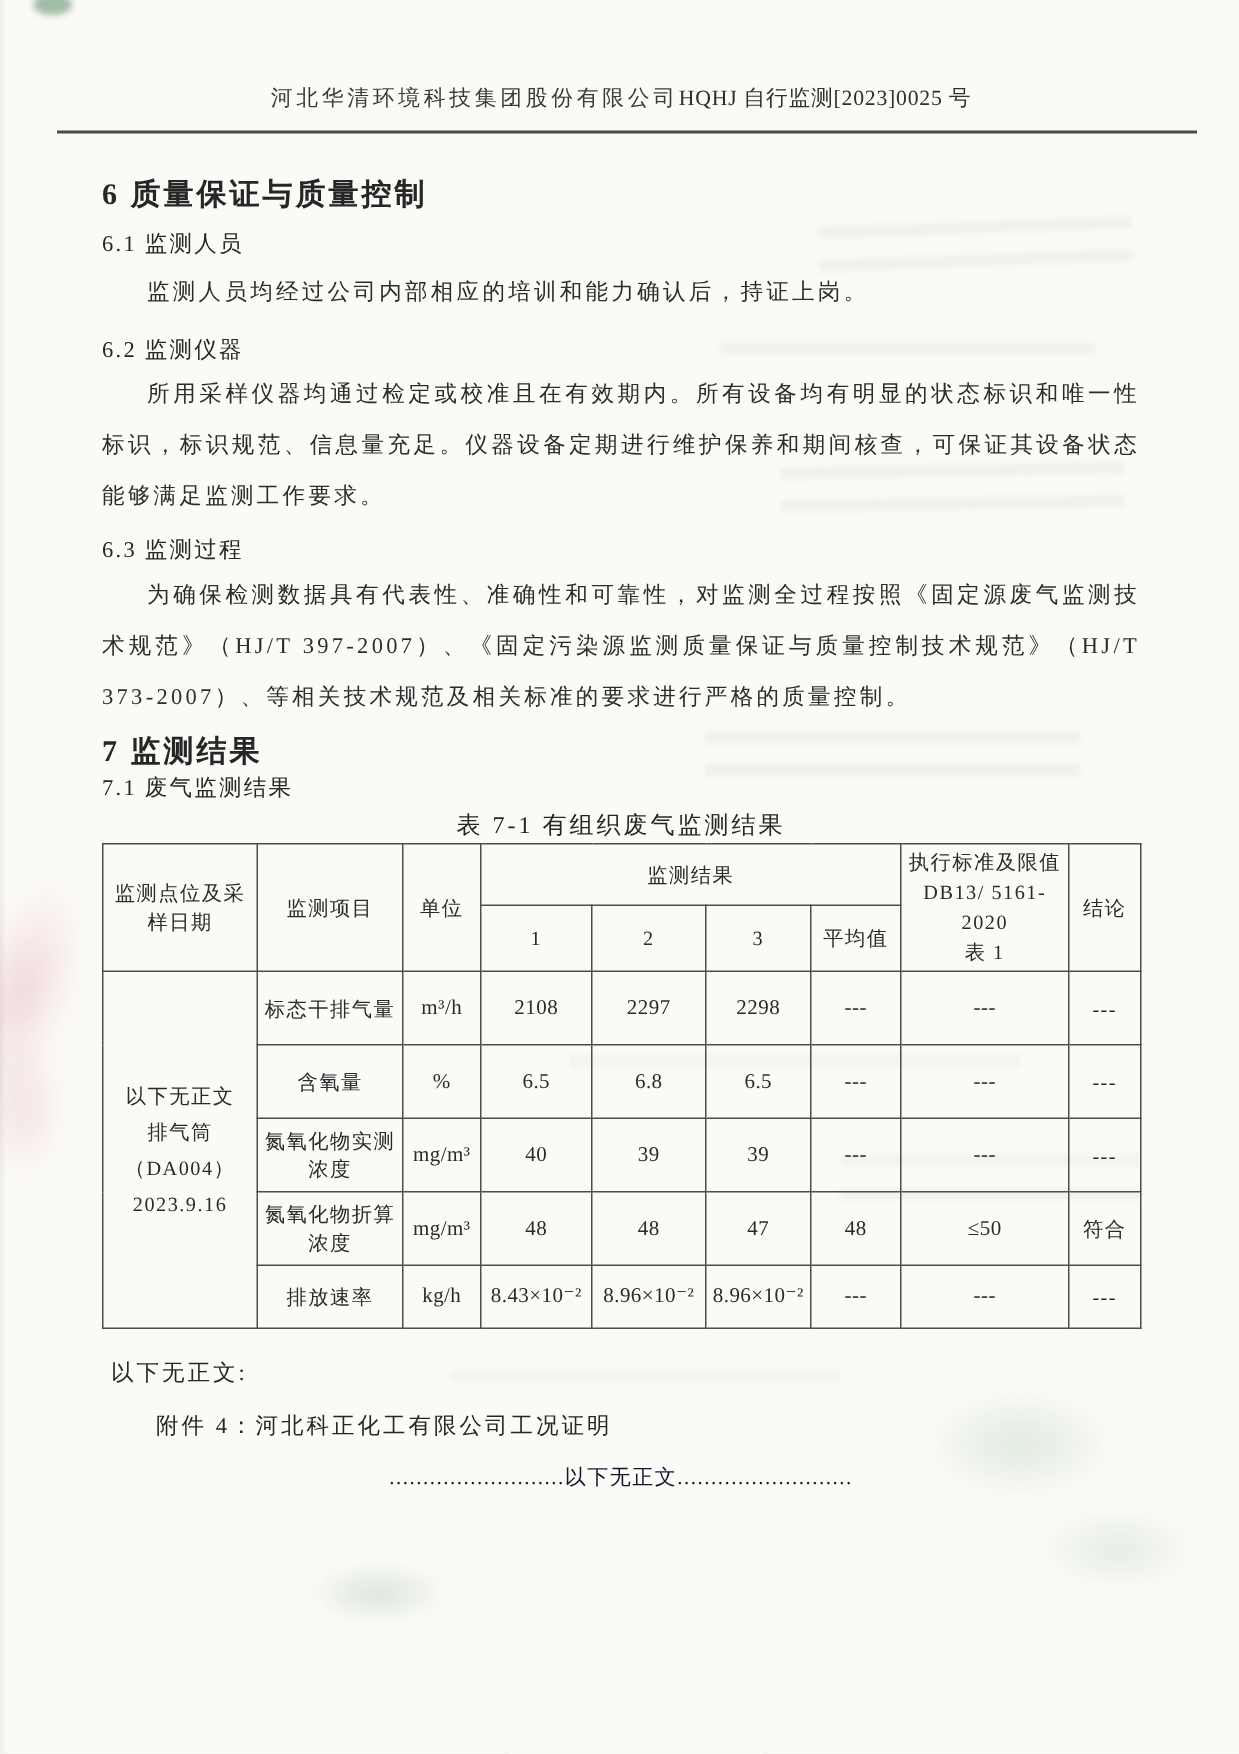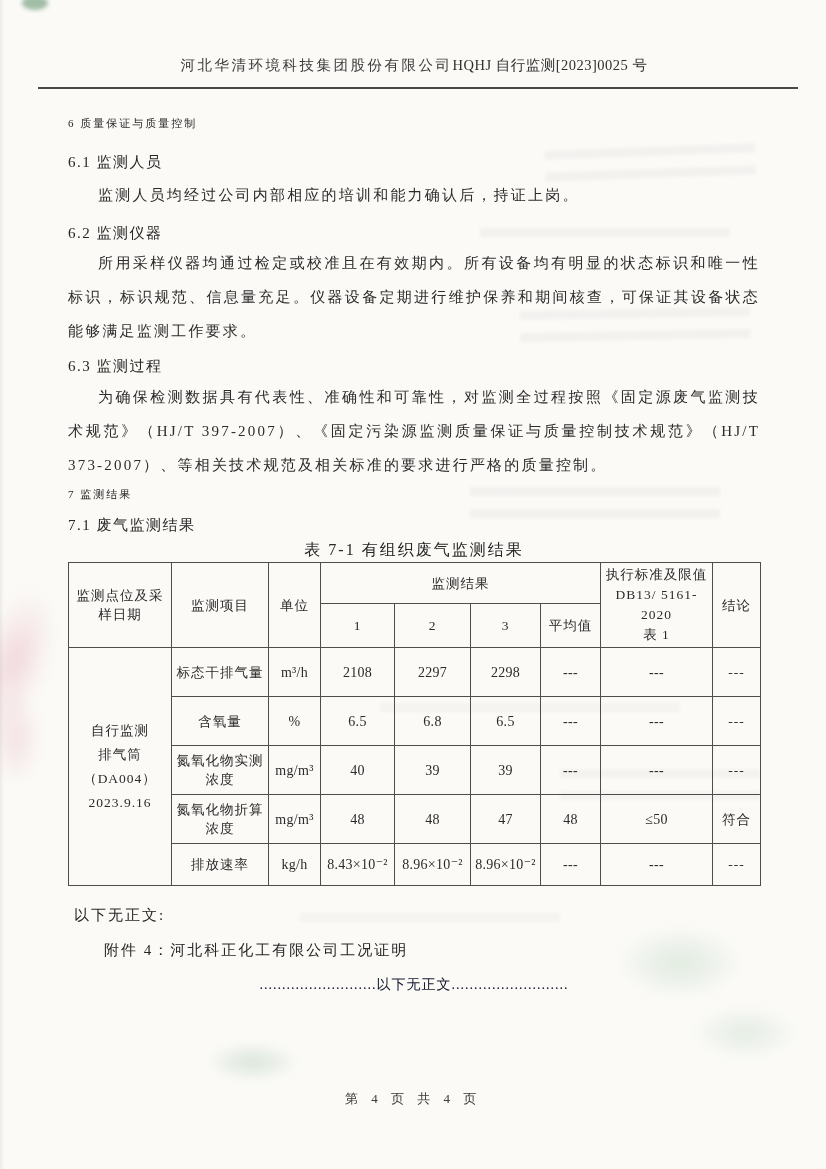--- a/index.html
+++ b/index.html
@@ -11,21 +11,21 @@
   }
   .content { position:absolute; left:68px; top:0; width:692px; }
 
   
   .hdr { position:absolute; top:56px; left:0; width:100%; display:flex; justify-content:center; align-items:flex-end; }
   .hdr-company { font-size:14.5px; letter-spacing:2.5px; color:#3a3a3a; }
   .hdr-number { font-size:14.5px; letter-spacing:0.5px; color:#2f2f2f; }
   .hdr-rule { position:absolute; top:87px; left:38px; right:28px; height:2px; background:#4a4a4a; }
 
   
-  .h-main { position:absolute; left:0; width:100%; font-size:11px; font-weight:normal; letter-spacing:2px; }
+  .h-main { position:absolute; left:0; width:100%; font-size:20px; font-weight:bold; letter-spacing:2px; }
   .h-sub  { position:absolute; left:0; width:100%; font-size:15px; letter-spacing:1.5px; }
   .para   { position:absolute; left:0; width:100%; font-size:15px; line-height:34px;
             letter-spacing:2.2px; text-align:justify; text-indent:2em; color:#2c2c2c; }
 
   
   .tbl-caption { position:absolute; top:540px; left:0; width:100%; text-align:center;
                  font-size:16px; letter-spacing:2px; }
   table.mon { position:absolute; top:562px; left:0; border-collapse:collapse; table-layout:fixed;
               width:692px; font-size:13.5px; color:#2a2a2a; }
   table.mon th, table.mon td {
@@ -137,21 +137,21 @@
         <th rowspan="2">结论</th>
       </tr>
       <tr style="height:36px">
         <th>1</th>
         <th>2</th>
         <th>3</th>
         <th>平均值</th>
       </tr>
       <tr style="height:49px">
         <td rowspan="5" class="pt-cell">
-          <div>自行监测</div>
+          <div>以下无正文</div>
           <div>排气筒</div>
           <div>（DA004）</div>
           <div>2023.9.16</div>
         </td>
         <td>标态干排气量</td>
         <td class="num">m³/h</td>
         <td class="num">2108</td>
         <td class="num">2297</td>
         <td class="num">2298</td>
         <td class="num">---</td>
@@ -199,14 +199,13 @@
         <td>---</td>
       </tr>
     </tbody>
       </table>
 
     <div class="attach-intro">以下无正文:</div>
     <div class="attach-item">附件 4：河北科正化工有限公司工况证明</div>
     <div class="closing-line">..........................以下无正文..........................</div>
   </div>
 
-  <div class="footer">第 4 页 共 4 页</div>
 </div>
 
 </body></html>

